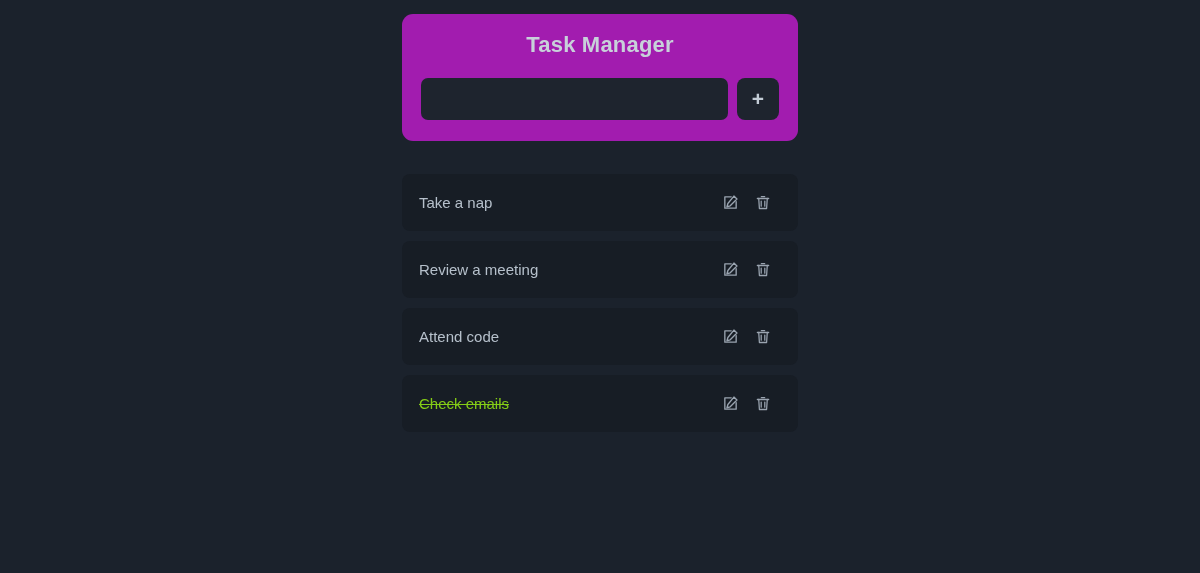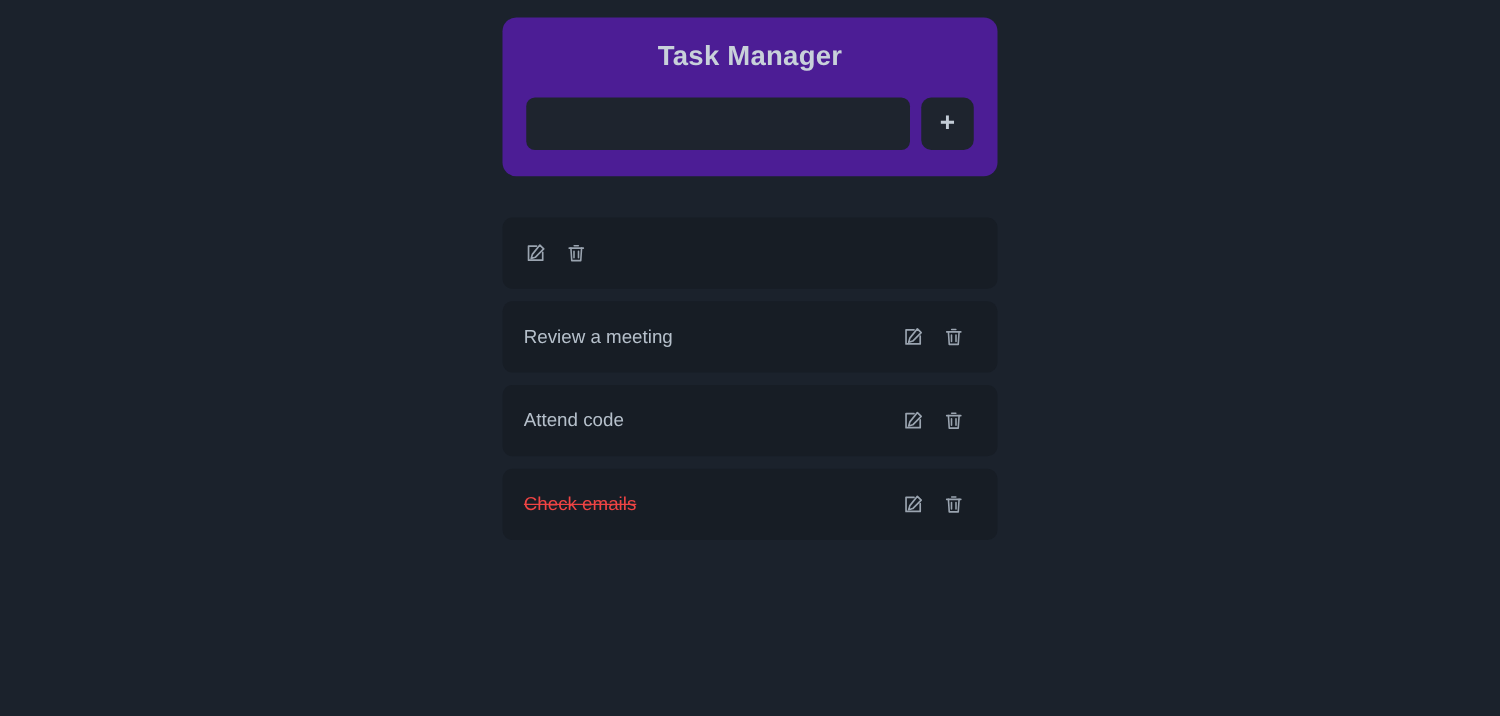--- a/index.html
+++ b/index.html
@@ -19,21 +19,21 @@
     background: #1b222c;
   }
 
   
   .header-panel {
     position: absolute;
     left: 402px;
     top: 14px;
     width: 396px;
     height: 127px;
-    background: #4c1d95;
+    background: #a21caf;
     border-radius: 11px;
   }
 
   .app-title {
     margin-top: 18px;
     text-align: center;
     font-size: 22px;
     font-weight: bold;
     color: #c8d1da;
     letter-spacing: 0.2px;
@@ -104,21 +104,21 @@
   .task-label {
     flex: 1;
     font-size: 15px;
     color: #b6c0cb;
     white-space: nowrap;
     overflow: hidden;
     text-overflow: ellipsis;
   }
   .task-row.completed .task-label {
     text-decoration: line-through;
-    color: #ef4444;
+    color: #84cc16;
   }
 
   .task-actions {
     display: flex;
     align-items: center;
     gap: 13px;
     margin-right: 10px;
   }
 
   .icon-btn {
@@ -144,20 +144,21 @@
     <div class="app-title">Task Manager</div>
 
     <div class="input-row">
       <input class="task-input" type="text" placeholder="" style="">
       <button class="add-button">+</button>
     </div>
   </div>
 
   <div class="task-list">
   <div class="task-row">
+    <span class="task-label">Take a nap</span>
     <div class="task-actions">
       <button class="icon-btn">
         <svg width="17" height="17" viewBox="0 0 24 24" fill="none" stroke="currentColor" stroke-width="1.9" stroke-linecap="round" stroke-linejoin="round">
           <path d="M4 4 H13 M4 4 V20 H20 V11"></path>
           <path d="M16.8 2.9 L21.1 7.2 L11.6 16.7 L7 18 L8.3 13.4 Z"></path>
         </svg>
       </button>
       <button class="icon-btn">
         <svg width="16" height="17" viewBox="0 0 24 24" fill="none" stroke="currentColor" stroke-width="1.9" stroke-linecap="round" stroke-linejoin="round">
           <path d="M3.5 6 H20.5"></path>

